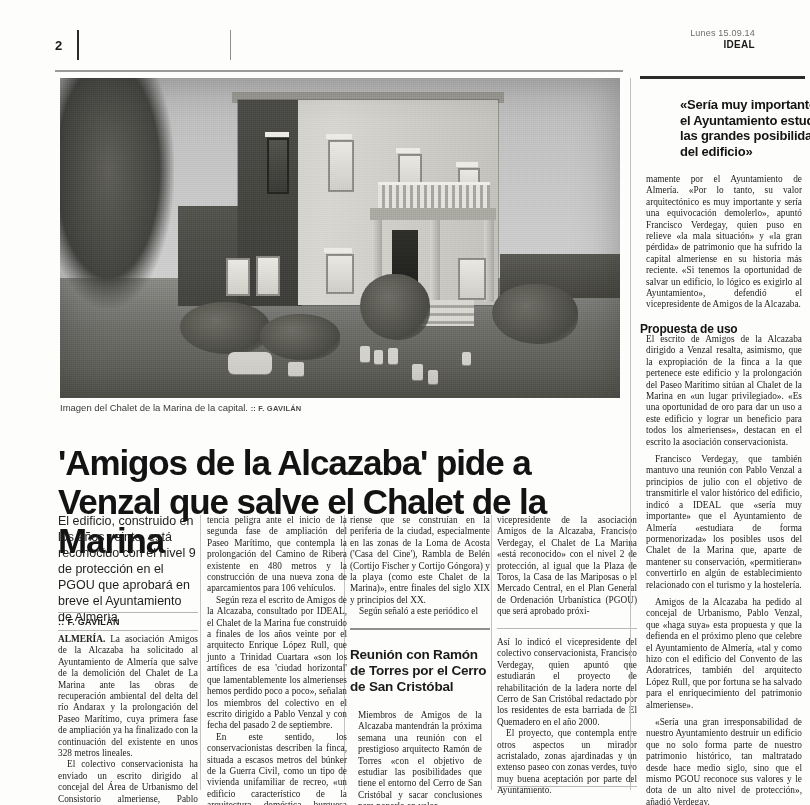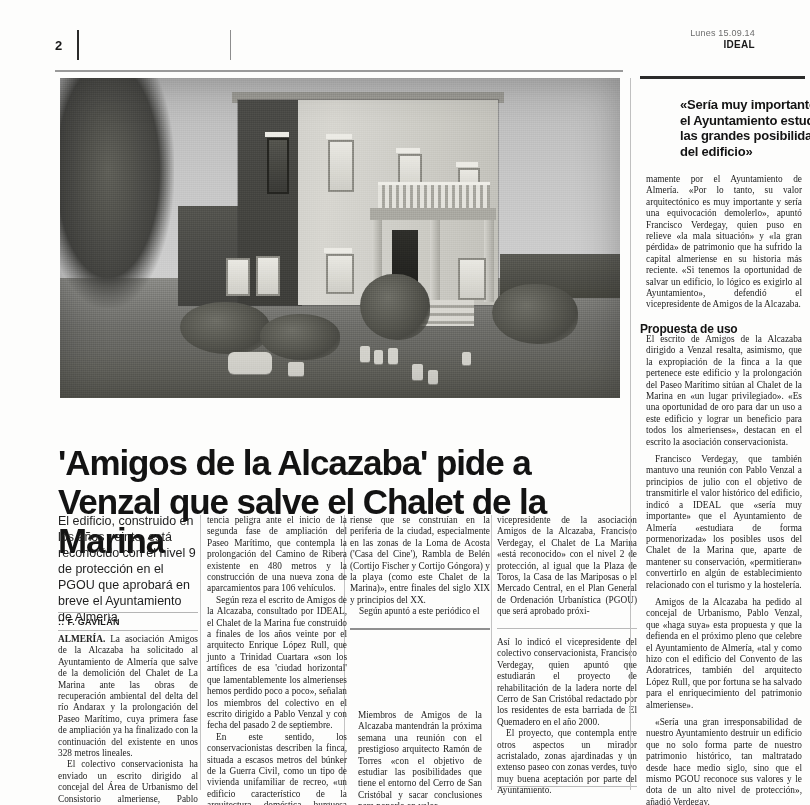--- a/index.html
+++ b/index.html
@@ -445,20 +445,24 @@
       <div class="rubble" style="left:368px; top:292px; width:10px; height:14px;"></div>
       <div class="rubble" style="left:168px; top:274px; width:44px; height:22px; border-radius:6px;"></div>
       <div class="rubble" style="left:228px; top:284px; width:16px; height:14px;"></div>
       <div class="rubble" style="left:402px; top:274px; width:9px; height:13px;"></div>
 
       <div class="grain"></div>
       <div class="photo-vignette"></div>
     </div>
   </div>
 
+  <div class="caption">
+    <span>Imagen del Chalet de la Marina de la capital.</span>
+    <span class="credit">:: F. GAVILÁN</span>
+  </div>
 
   <h1 class="headline">'Amigos de la Alcazaba' pide a Venzal que salve el Chalet de la Marina</h1>
 
   <div class="lead">El edificio, construido en los años veinte, está reconocido con el nivel 9 de protección en el PGOU que aprobará en breve el Ayuntamiento de Almería</div>
   <div class="byline-rule"></div>
   <div class="byline">:: F. GAVILÁN</div>
   <div class="byline-rule2"></div>
 
   <div class="col-rule" style="left:200px; top:515px; height:275px;"></div>
   <div class="col-rule" style="left:344px; top:515px; height:275px;"></div>
@@ -470,28 +474,29 @@
   </div>
 
   <div class="col" id="col2">
     <p class="first">tencia peligra ante el inicio de la segunda fase de ampliación del Paseo Marítimo, que contempla la prolongación del Camino de Ribera existente en 480 metros y la construcción de una nueva zona de aparcamientos para 106 vehículos.</p>
     <p>Según reza el escrito de Amigos de la Alcazaba, consultado por IDEAL, el Chalet de la Marina fue construido a finales de los años veinte por el arquitecto Enrique López Rull, que junto a Trinidad Cuartara «son los artífices de esa 'ciudad horizontal' que lamentablemente los almerienses hemos perdido poco a poco», señalan los miembros del colectivo en el escrito dirigido a Pablo Venzal y con fecha del pasado 2 de septiembre.</p>
     <p>En este sentido, los conservacionistas describen la finca, situada a escasos metros del búnker de la Guerra Civil, como un tipo de vivienda unifamiliar de recreo, «un edificio característico de la arquitectura doméstica burguesa alme-</p>
   </div>
 
   <div class="col" id="col3">
     <p class="first">riense que se construían en la periferia de la ciudad, especialmente en las zonas de la Loma de Acosta ('Casa del Cine'), Rambla de Belén (Cortijo Fischer y Cortijo Góngora) y la playa (como este Chalet de la Marina)», entre finales del siglo XIX y principios del XX.</p>
-    <p>Según apuntó a este periódico el</p>
+    <p>Según señaló a este periódico el</p>
   </div>
 
   <div class="col" id="col4">
     <p class="first">vicepresidente de la asociación Amigos de la Alcazaba, Francisco Verdegay, el Chalet de La Marina «está reconocido» con el nivel 2 de protección, al igual que la Plaza de Toros, la Casa de las Mariposas o el Mercado Central, en el Plan General de Ordenación Urbanística (PGOU) que será aprobado próxi-</p>
   </div>
 
   <div class="subbox-rule-top"></div>
+  <h2 class="subhead">Reunión con Ramón de Torres por el Cerro de San Cristóbal</h2>
   <div class="subbody">
     <p>Miembros de Amigos de la Alcazaba mantendrán la próxima semana una reunión con el prestigioso arquitecto Ramón de Torres «con el objetivo de estudiar las posibilidades que tiene el entorno del Cerro de San Cristóbal y sacar conclusiones para ponerlo en valor».</p>
   </div>
 
   <div class="box-rule-4-top"></div>
   <div class="col" id="col4b">
     <p class="first">Así lo indicó el vicepresidente del colectivo conservacionista, Francisco Verdegay, quien apuntó que estudiarán el proyecto de rehabilitación de la ladera norte del Cerro de San Cristóbal redactado por los residentes de esta barriada de El Quemadero en el año 2000.</p>
     <p>El proyecto, que contempla entre otros aspectos un mirador acristalado, zonas ajardinadas y un extenso paseo con zonas verdes, tuvo muy buena aceptación por parte del Ayuntamiento.</p>
   </div>
   <div class="box-rule-4-bot"></div>

